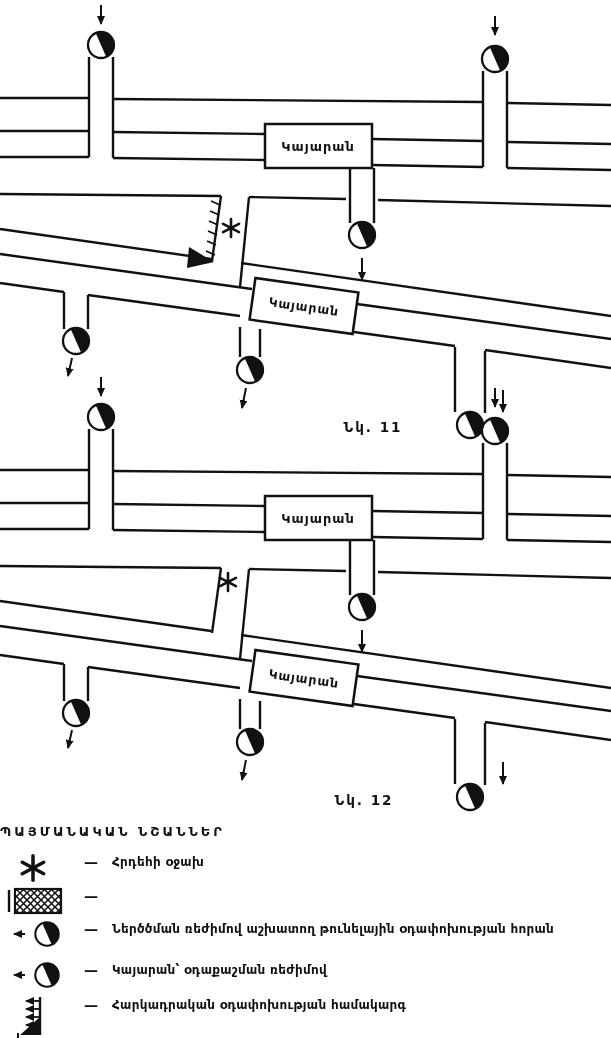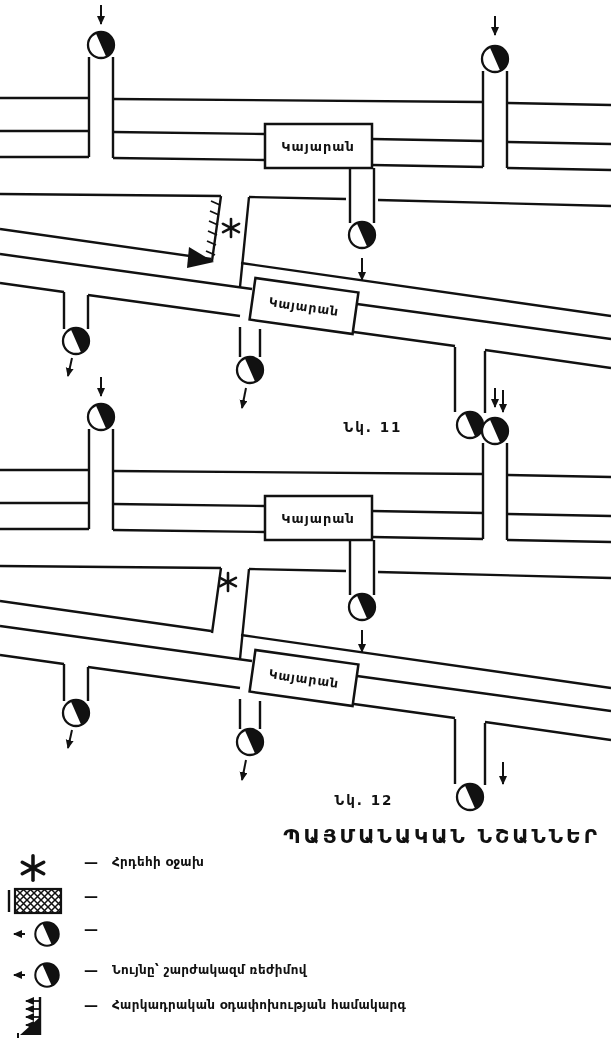--- a/index.html
+++ b/index.html
@@ -12,22 +12,22 @@
     overflow:hidden;
   }
   #diagram-svg{position:absolute;left:0;top:0;}
   .svg-label{
     font-family:"DejaVu Sans",sans-serif;
     font-weight:bold;
     fill:#111;
   }
   #legend-title{
     position:absolute;left:0;top:824px;width:600px;
-    text-align:right;
-    font-weight:bold;font-size:20px;letter-spacing:3px;
+    text-align:left;
+    font-weight:bold;font-size:13px;letter-spacing:3px;
   }
   .legend-row{position:absolute;left:0;width:611px;}
   .legend-sym{position:absolute;left:6px;top:0;}
   .legend-dash{
     position:absolute;left:84px;top:2px;
     font-weight:bold;font-size:14px;
   }
   .legend-text{
     position:absolute;left:112px;top:2px;width:486px;
     font-weight:bold;font-size:12px;line-height:1.35;
@@ -163,29 +163,30 @@
   </svg>
   <span class="legend-dash">—</span>
 </div>
 
 <div class="legend-row" id="row-3">
   <svg class="legend-sym" width="64" height="32">
     <line x1="19" y1="15" x2="8" y2="15" stroke="#111" stroke-width="2" marker-end="url(#ah)"></line>
     <use href="#portal" transform="translate(41,15) scale(0.9)"></use>
   </svg>
   <span class="legend-dash">—</span>
+  <span class="legend-text">Ներծծման ռեժիմով աշխատող թունելային օդափոխության հորան</span>
 </div>
 
 <div class="legend-row" id="row-4">
   <svg class="legend-sym" width="64" height="32">
     <line x1="19" y1="15" x2="8" y2="15" stroke="#111" stroke-width="2" marker-end="url(#ah)"></line>
     <use href="#portal" transform="translate(41,15) scale(0.9)"></use>
   </svg>
   <span class="legend-dash">—</span>
-  <span class="legend-text">Նույնը՝ շարժակազմ ռեժիմով</span>
+  <span class="legend-text">Կայարան՝ օդաքաշման ռեժիմով</span>
 </div>
 
 <div class="legend-row" id="row-5">
   <svg class="legend-sym" width="54" height="46">
     <line x1="34" y1="2" x2="34" y2="40" stroke="#111" stroke-width="2.4"></line>
     <g stroke="#111" stroke-width="1.8">
       <line x1="34" y1="6" x2="20" y2="6" marker-end="url(#ah)"></line>
       <line x1="34" y1="14" x2="20" y2="14" marker-end="url(#ah)"></line>
       <line x1="34" y1="22" x2="20" y2="22" marker-end="url(#ah)"></line>
       <line x1="34" y1="30" x2="20" y2="30" marker-end="url(#ah)"></line>

